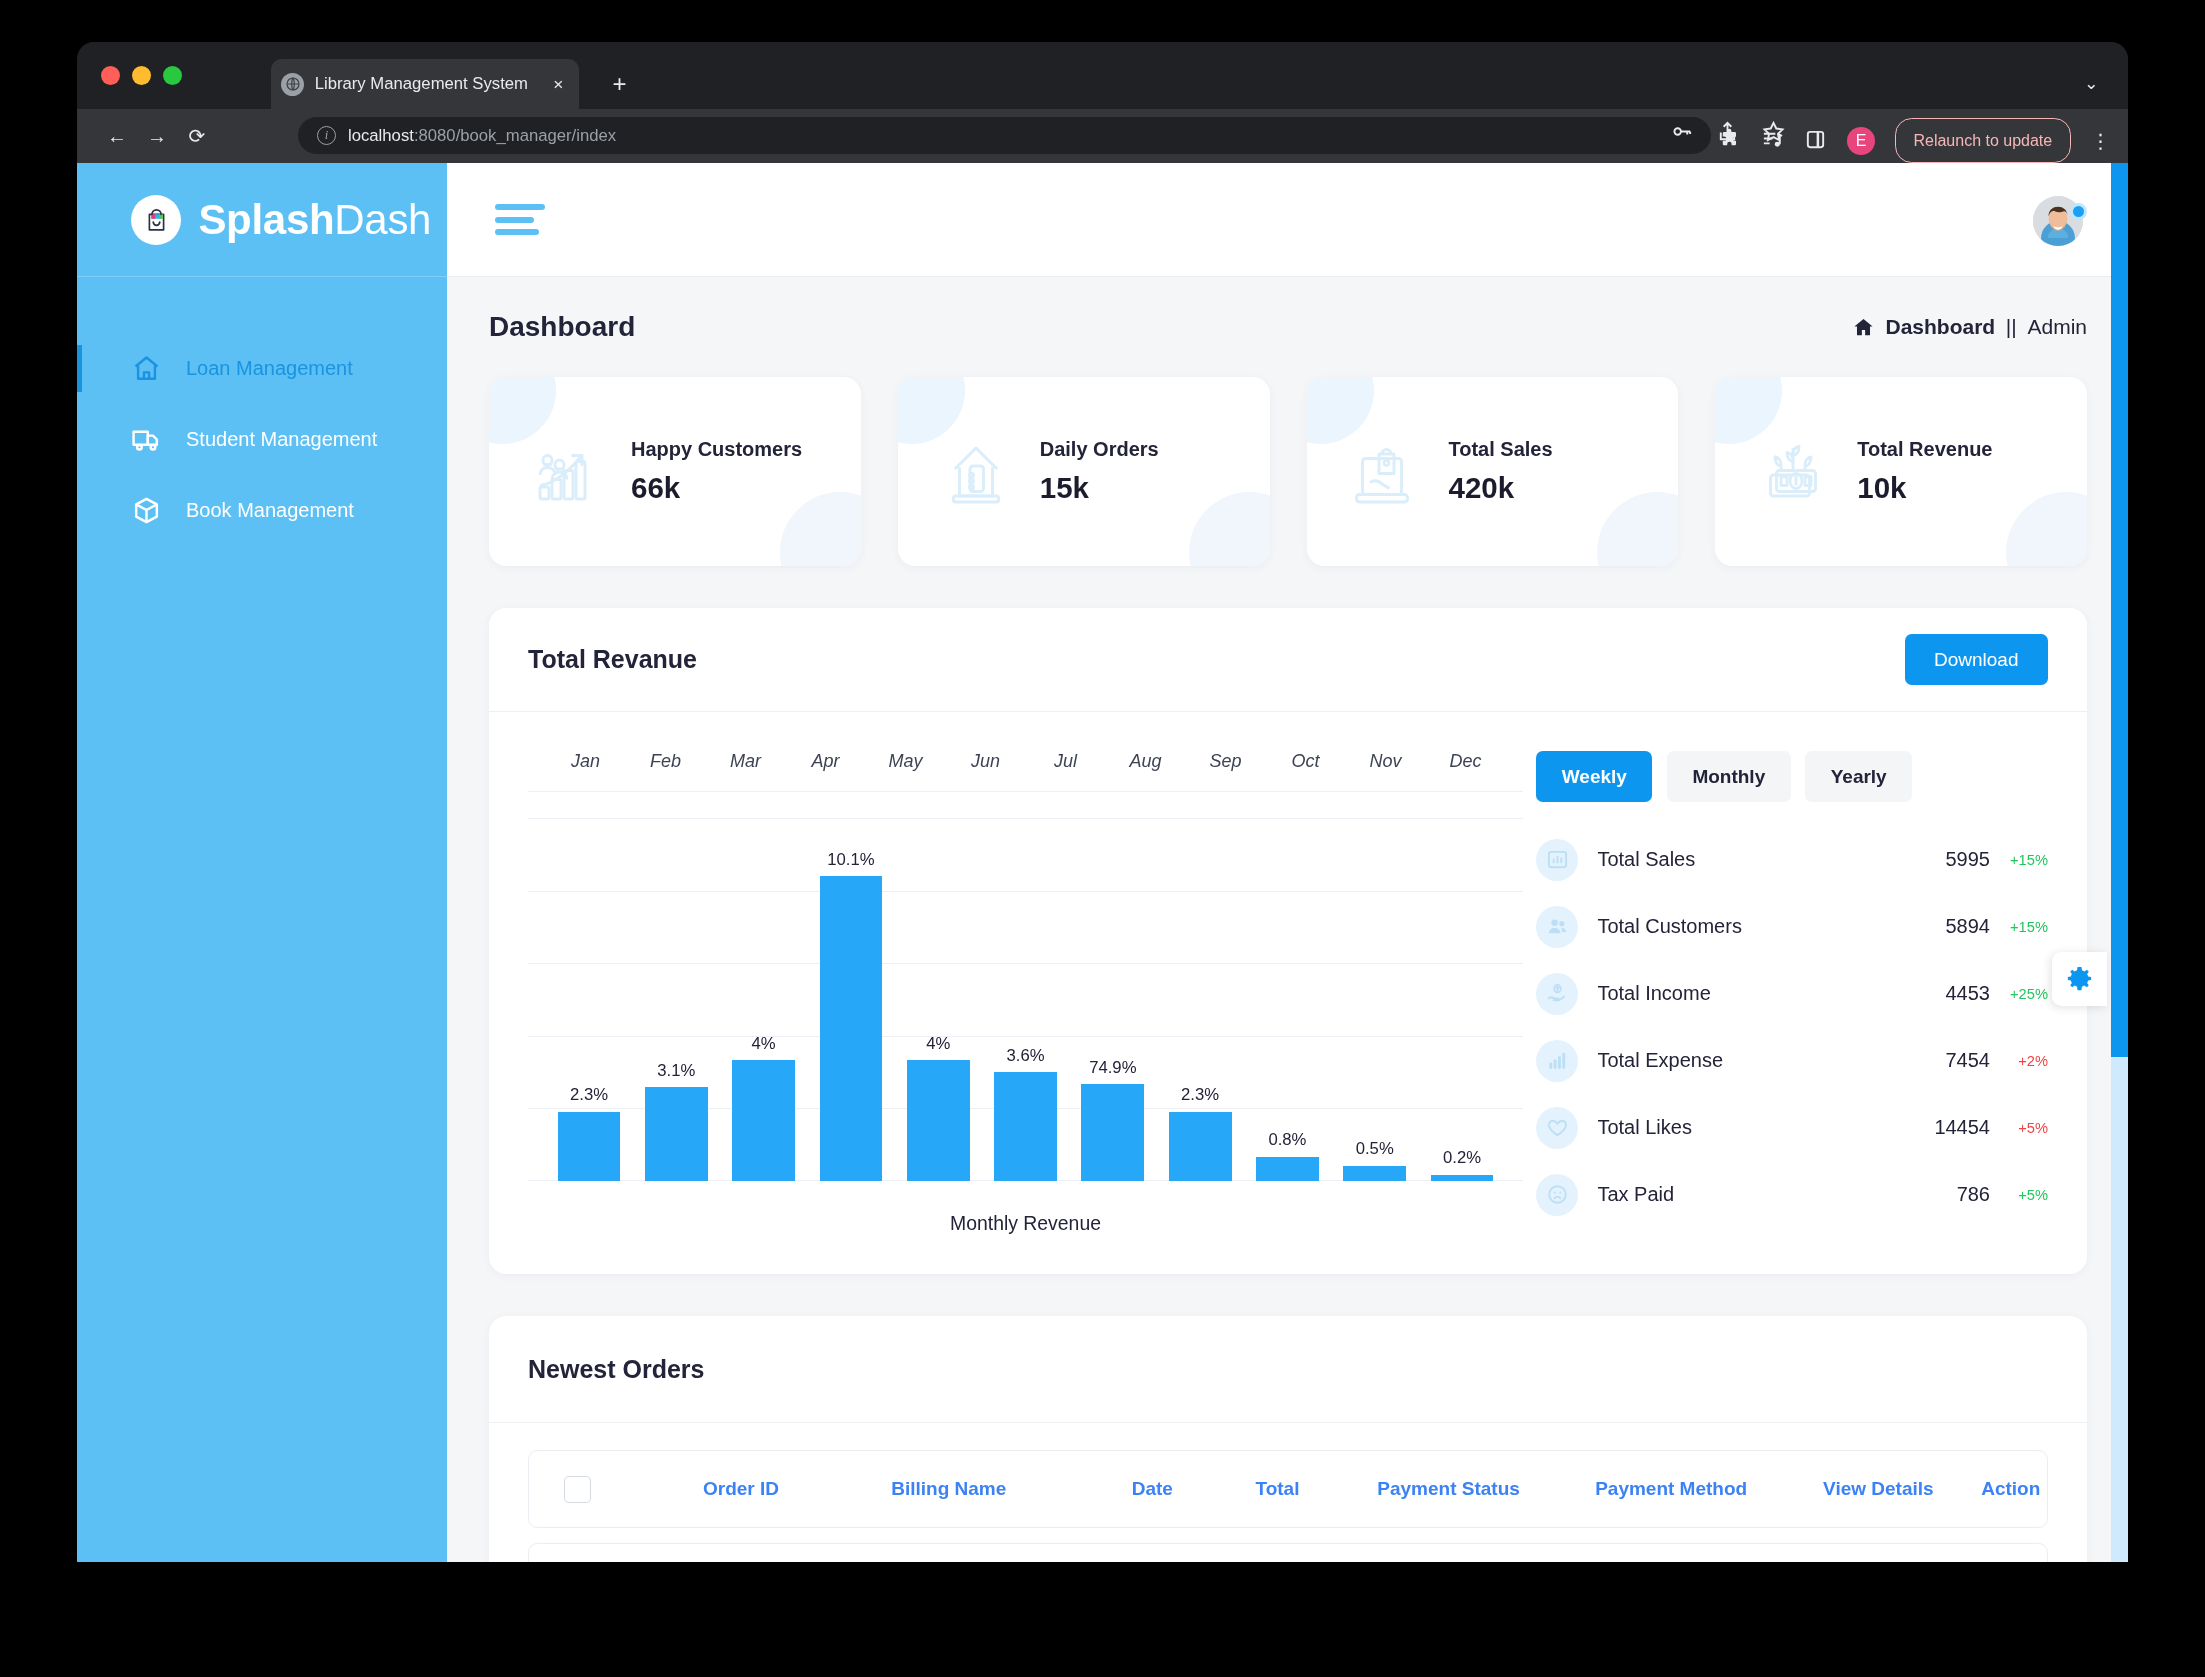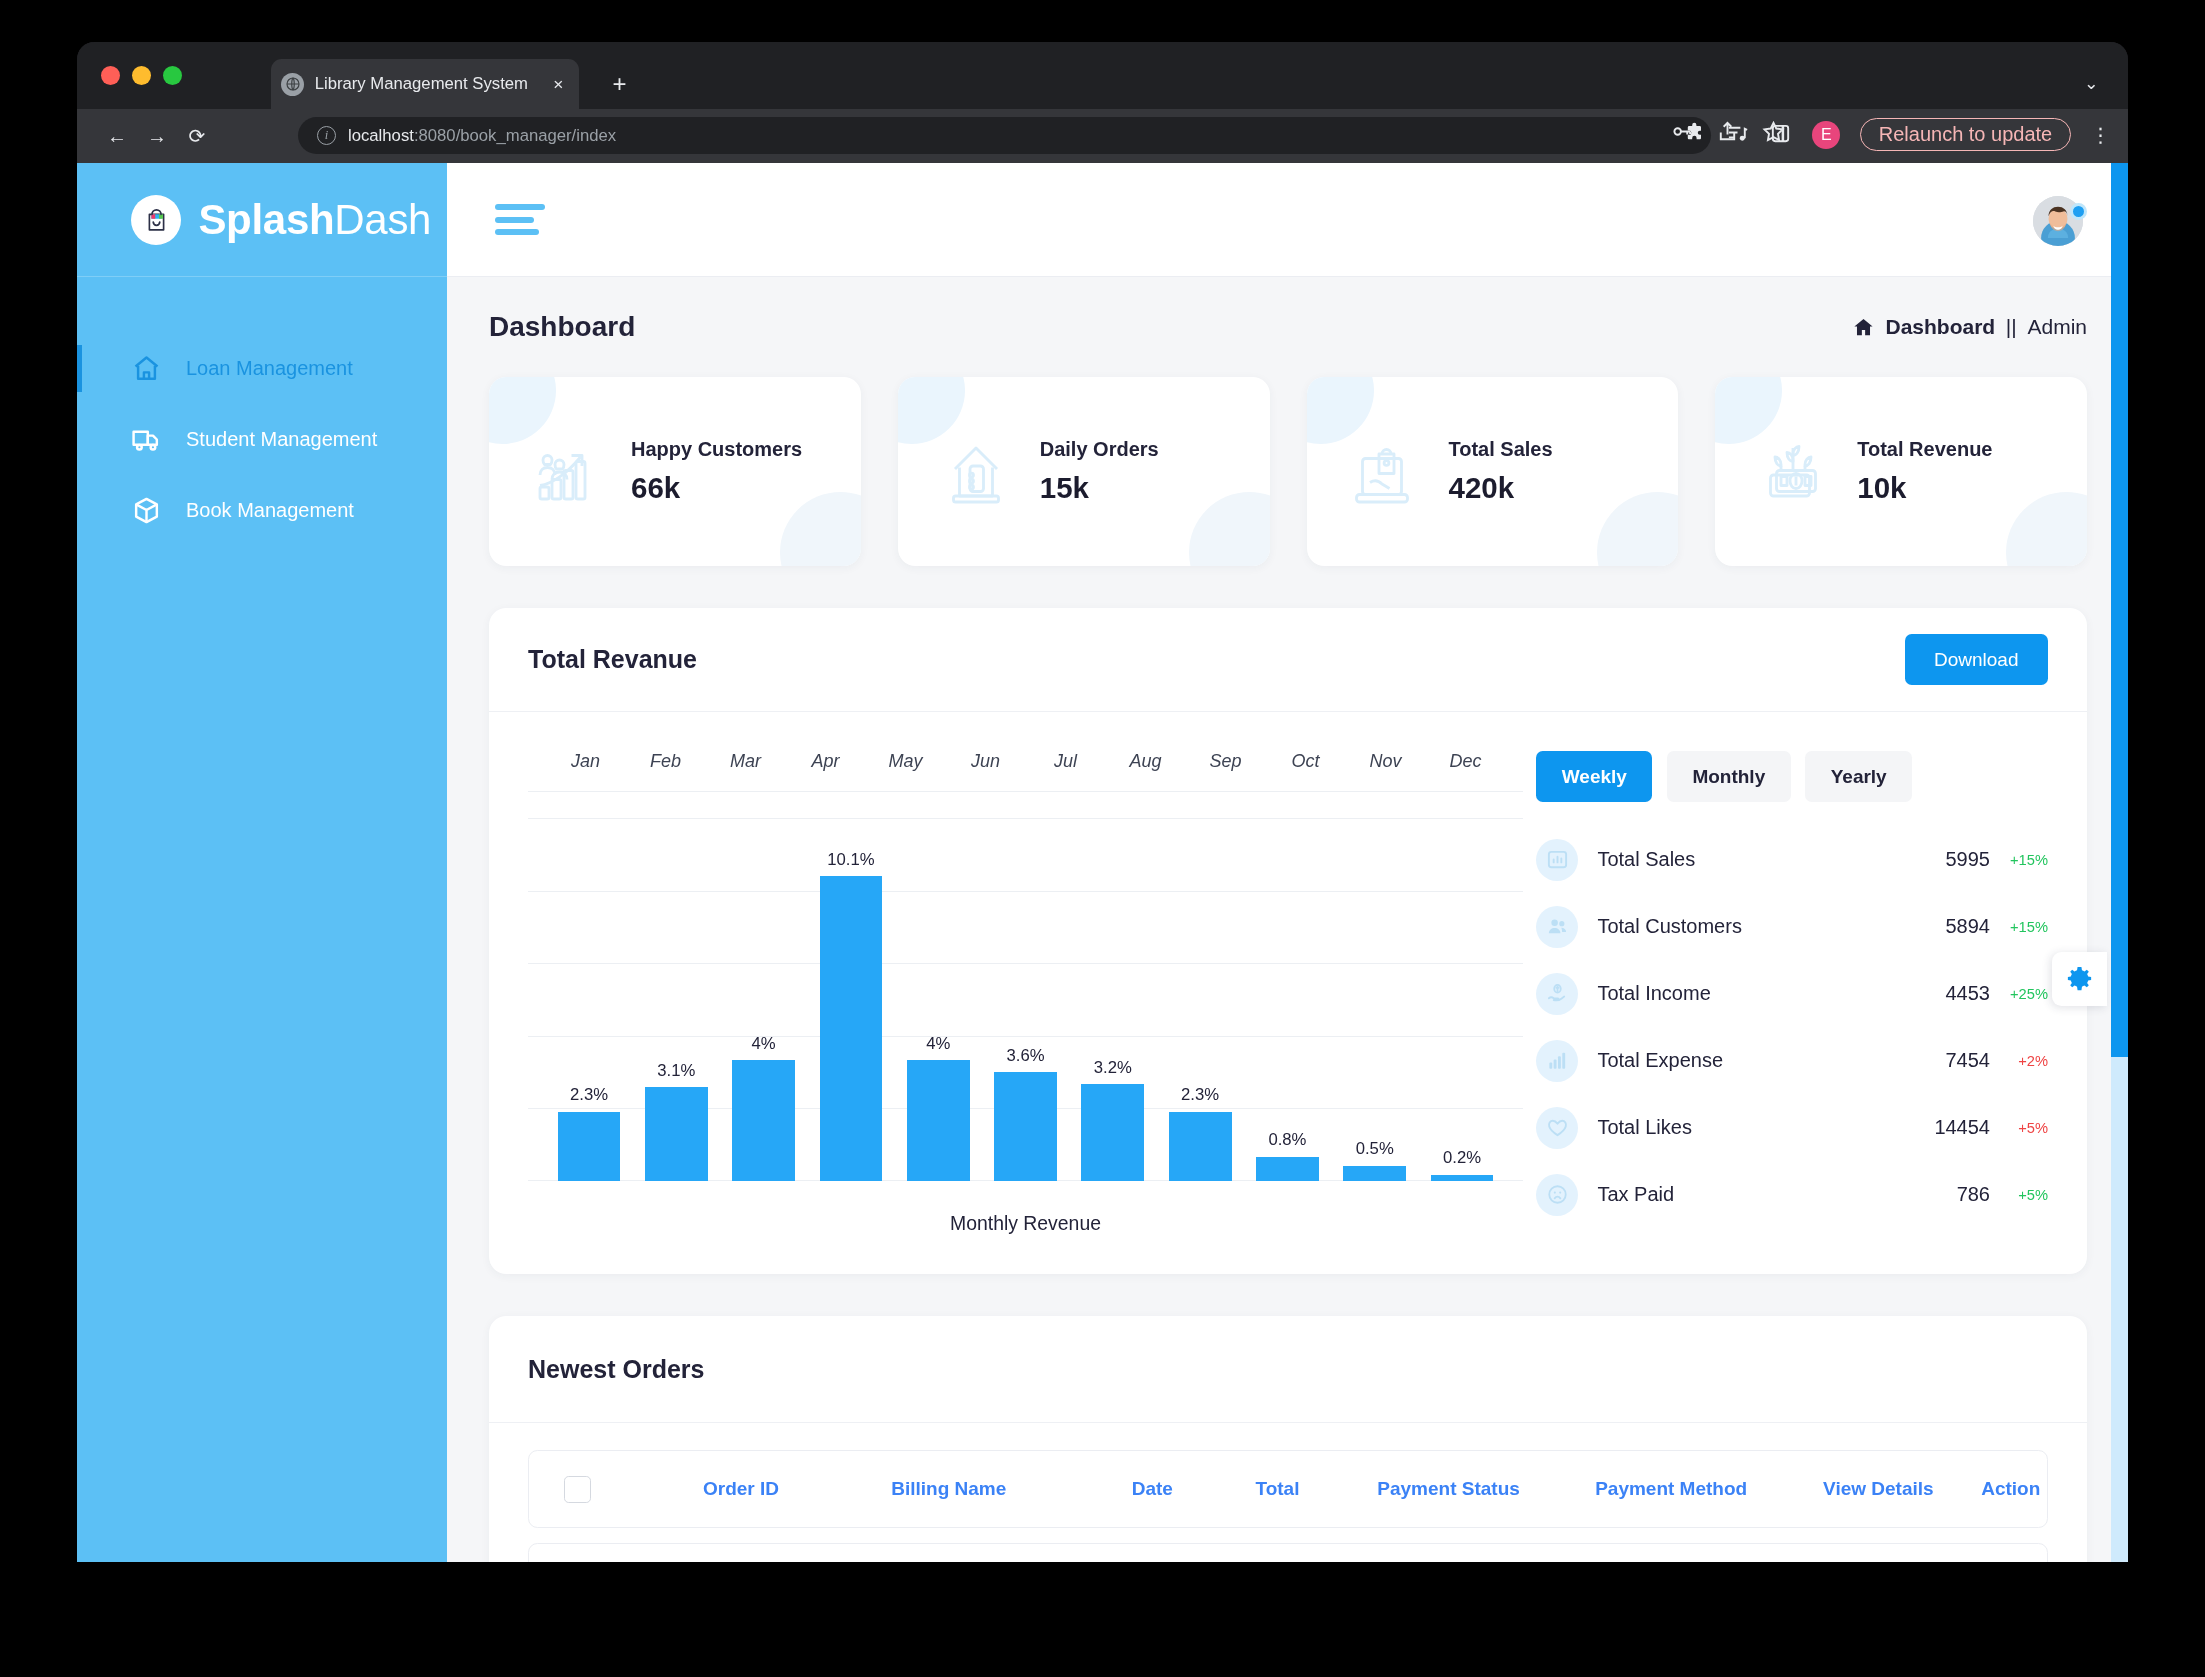--- a/index.html
+++ b/index.html
@@ -113,23 +113,23 @@
     display: flex; align-items: center; gap: 20px;
   }
   .tb-ico { color: #e8eaed; }
   .profile-e {
     width: 28px; height: 28px; border-radius: 50%;
     background: #e8457c; color: #fff;
     display: flex; align-items: center; justify-content: center;
     font-size: 16px;
   }
   .relaunch {
-    height: 33px; padding: 0 17.4px;
+    height: 45px; padding: 0 17.4px;
     border: 1.3px solid #f6b6b6; border-radius: 16.7px;
-    color: #f6b6b6; font-size: 20px;
+    color: #f6b6b6; font-size: 16px;
     display: flex; align-items: center;
   }
   .kebab { color: #e8eaed; font-size: 20px; line-height: .6; letter-spacing: 0; }
 
   
   .viewport {
     position: relative;
     width: 2051px; height: 1399px;
     background: #f5f6f8;
     overflow: hidden;
@@ -719,21 +719,21 @@
                   </div>
                   <div class="barslot">
                     <div class="bar-label">4%</div>
                     <div class="bar" style="height: 33.3333%; background: rgb(38, 167, 247);"></div>
                   </div>
                   <div class="barslot">
                     <div class="bar-label">3.6%</div>
                     <div class="bar" style="height: 30%; background: rgb(38, 167, 247);"></div>
                   </div>
                   <div class="barslot">
-                    <div class="bar-label">3.2%</div>
+                    <div class="bar-label">74.9%</div>
                     <div class="bar" style="height: 26.6667%; background: rgb(38, 167, 247);"></div>
                   </div>
                   <div class="barslot">
                     <div class="bar-label">2.3%</div>
                     <div class="bar" style="height: 19.1667%; background: rgb(38, 167, 247);"></div>
                   </div>
                   <div class="barslot">
                     <div class="bar-label">0.8%</div>
                     <div class="bar" style="height: 6.66667%; background: rgb(38, 167, 247);"></div>
                   </div>

